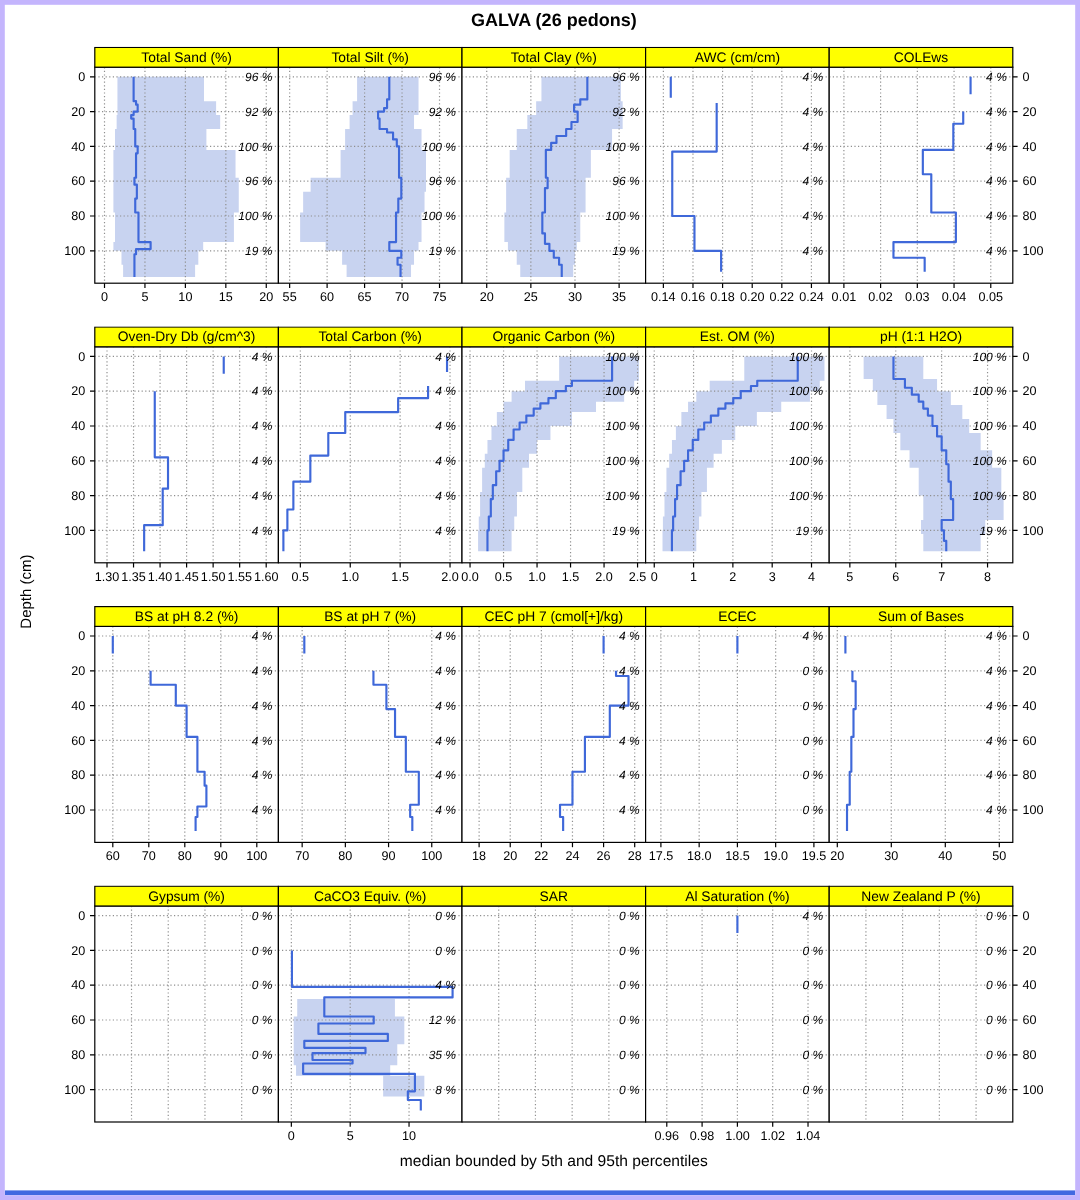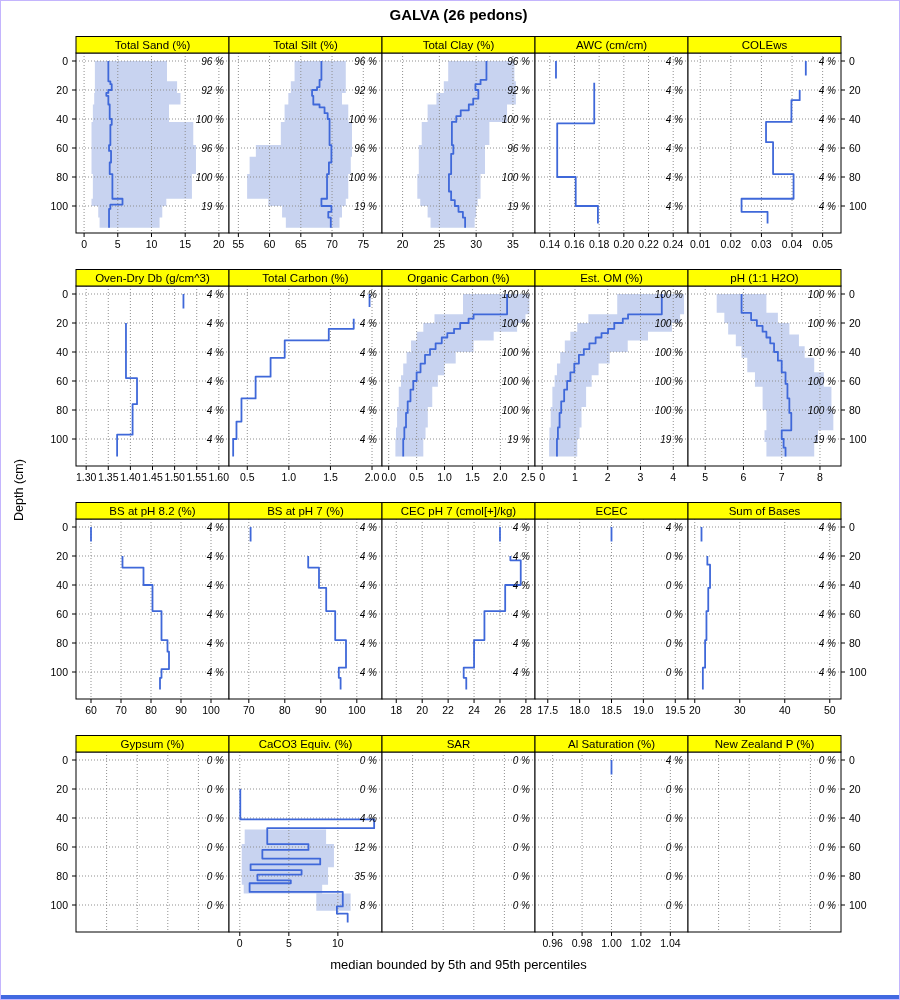--- a/index.html
+++ b/index.html
@@ -1,16 +1,16 @@
 <!DOCTYPE html>
 <html><head>
 <meta charset="utf-8">
 <style>
   html,body{margin:0;padding:0;background:#fff;}
-  .fig{position:relative;width:900px;height:1000px;background:#fff;border:1px solid #c4b5fd;
+  .fig{position:relative;width:900px;height:1000px;background:#fff;border:4px solid #c4b5fd;
        box-sizing:border-box;overflow:hidden;font-family:"Liberation Sans","DejaVu Sans",sans-serif;color:#000;}
   .title{position:absolute;top:5px;left:15px;width:885px;text-align:center;font-size:15px;font-weight:bold;}
   .ylab{position:absolute;left:-82px;top:482px;width:200px;text-align:center;font-size:12.5px;
         transform:rotate(-90deg);}
   .rowsvg{position:absolute;left:0;width:900px;height:220px;}
   .caption{position:absolute;top:956px;left:15px;width:885px;text-align:center;font-size:13px;}
   .stamp{position:absolute;left:6px;top:1012px;font-size:7.5px;font-style:italic;}
   .accent{position:absolute;left:0;bottom:0;width:100%;height:4px;}
   svg text{font-family:"Liberation Sans","DejaVu Sans",sans-serif;fill:#000;}
   text.striplab{font-size:11.5px;text-anchor:middle;}

